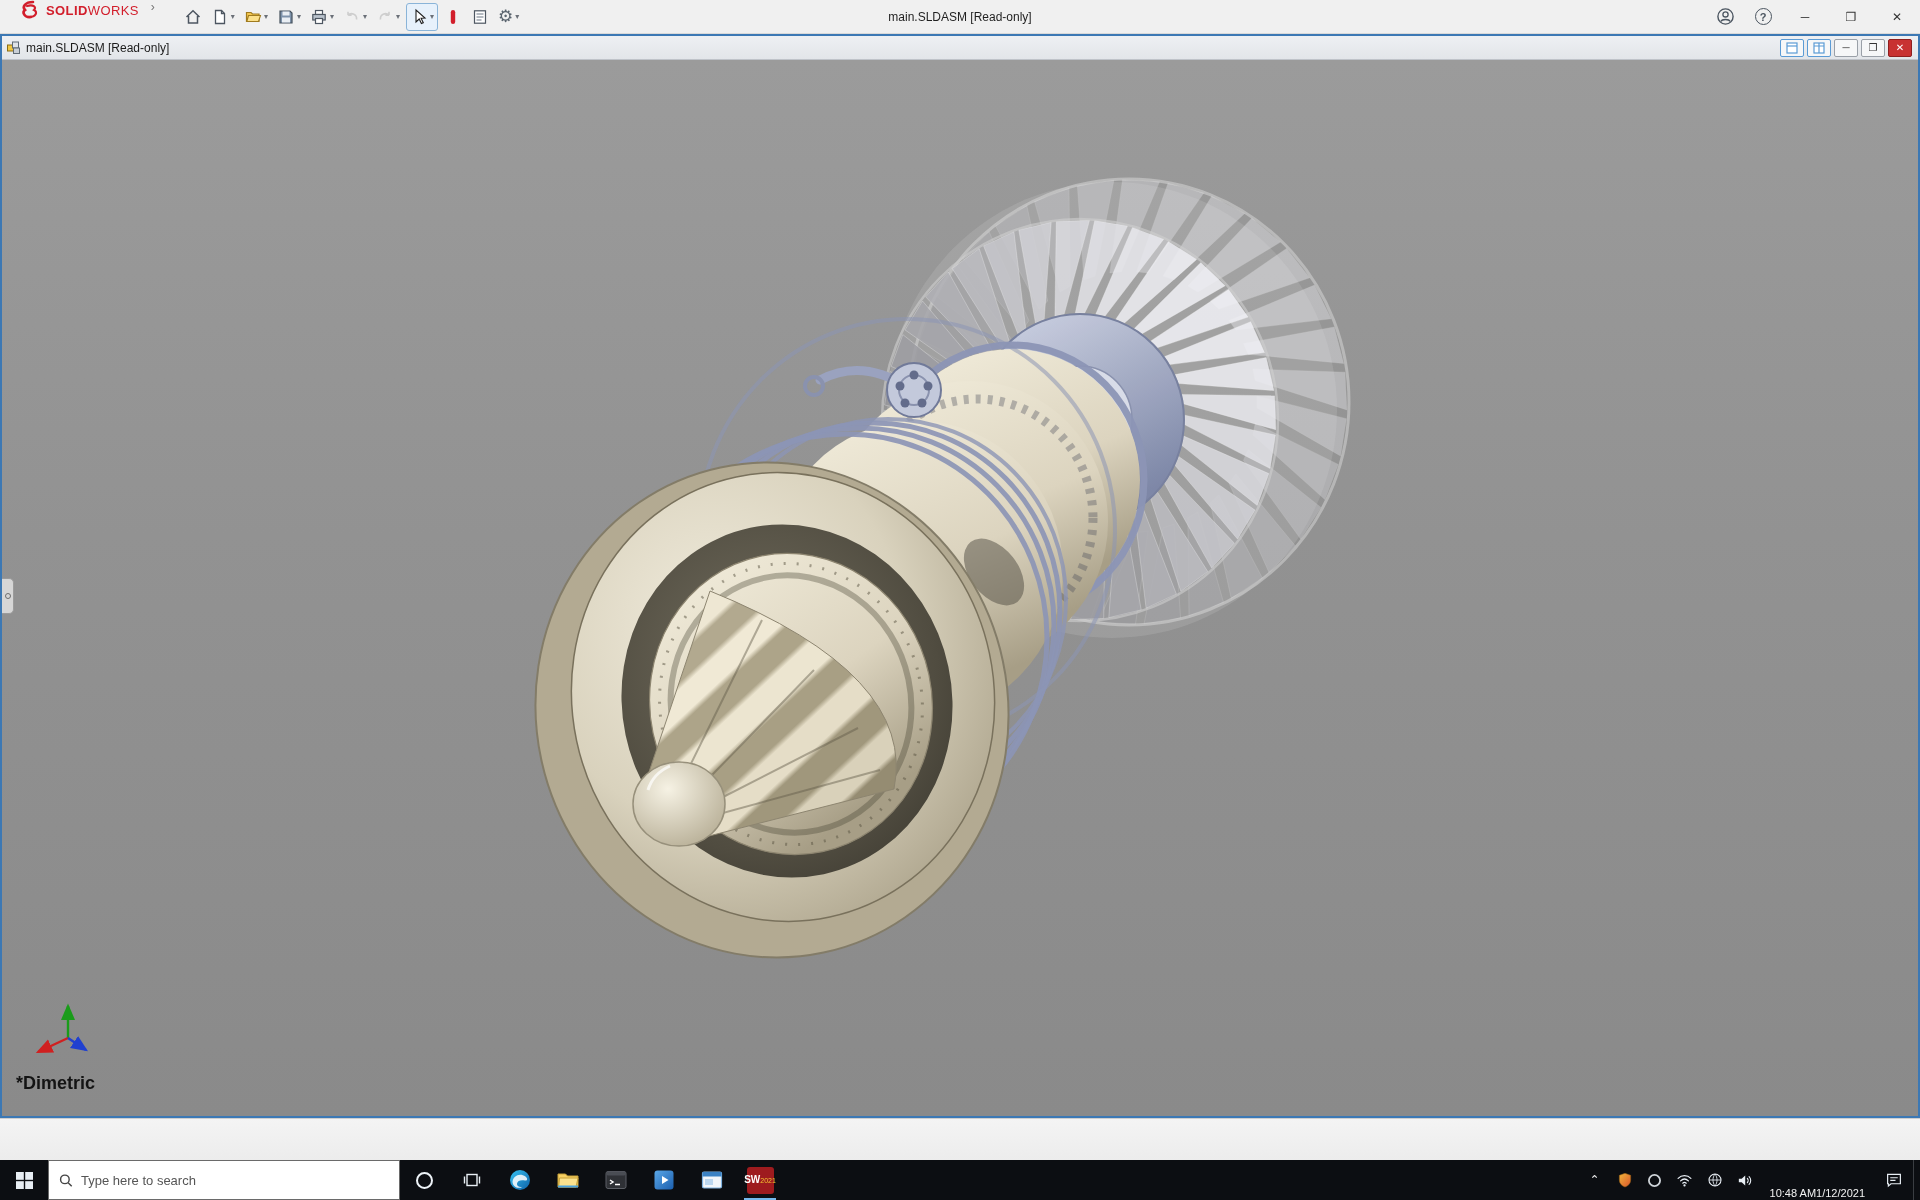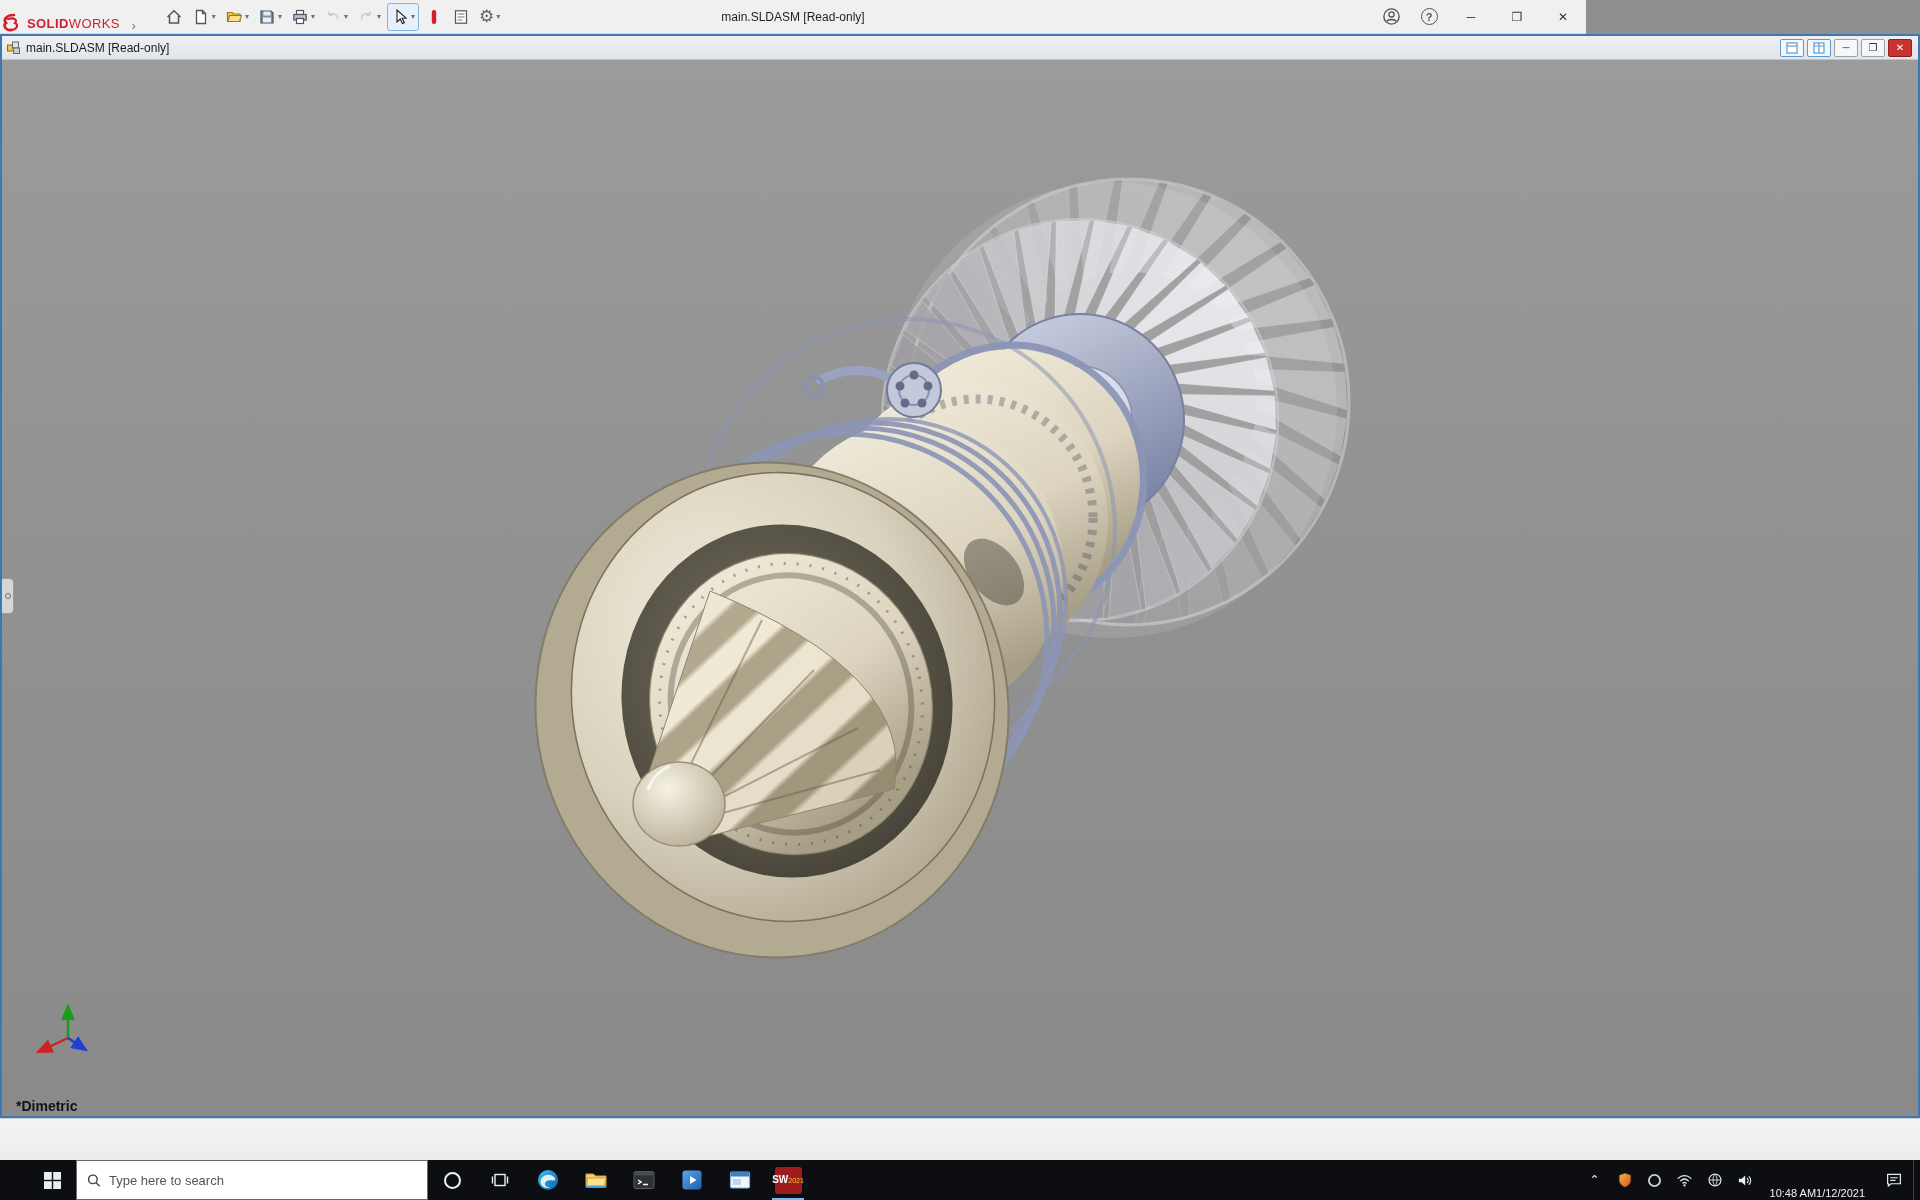--- a/index.html
+++ b/index.html
@@ -2,23 +2,23 @@
 <html style="--brand-red: #d21e2b; --frame-blue: #3c78b4; --close-red: #c83232; --taskbar-bg: #0c0e12;"><head>
 <meta charset="utf-8">
 <style>
   * { margin:0; padding:0; box-sizing:border-box; }
   html,body { background:#000; }
   body { font-family:"Liberation Sans","DejaVu Sans",sans-serif; }
   .screen { position:relative; width:1920px; height:1200px; overflow:hidden; background:#8f8f8f; }
 
   
   .main-titlebar{
-    position:absolute; top:0; left:0; width:1586px; height:34px;
+    position:absolute; top:0; left:0; width:1920px; height:34px;
     background:#f0f0f0; border-bottom:1px solid #d9d9d9;
-    display:flex; align-items:flex-end; padding-left:0;
+    display:flex; align-items:flex-start; padding-left:19px;
   }
   .brand{ display:flex; align-items:center; gap:5px; padding-right:6px; }
   .brand-text{ font-size:13px; letter-spacing:.4px; color:var(--brand-red,#d21e2b); white-space:nowrap; }
   .brand-text b{ font-weight:700; }
   .expand-btn{ font-size:12px; color:#777; width:16px; text-align:center; cursor:default; }
   .toolbar{ display:flex; align-items:center; gap:3px; margin-left:20px; height:100%; }
   .tb-btn{ display:flex; align-items:center; height:28px; padding:0 3px; border-radius:3px; }
   .tb-btn .caret{ font-size:8px; color:#6b7078; margin-left:2px; }
   .tb-btn.disabled svg path, .tb-btn.disabled svg{ stroke:#bcbcbc; opacity:.8; }
   .tb-btn.active-tool{ border:1px solid #8ab4d8; background:#e7f1fb; }
@@ -50,39 +50,39 @@
   .cw-btn.blue{ border-color:#5b9bd5; }
   .cw-btn.close{ background:var(--close-red,#c83232); border-color:#8f1f1f; color:#fff; font-weight:700; }
 
   
   .viewport{
     position:relative; width:1916px; height:1056px;
     background:linear-gradient(180deg,#9b9b9b 0%,#929292 45%,#8a8a8a 100%);
     overflow:hidden;
   }
   .viewport > svg.model{ position:absolute; inset:0; }
-  .view-label{ position:absolute; left:14px; bottom:2px; font-size:14px; font-weight:700; color:#141414; }
+  .view-label{ position:absolute; left:14px; bottom:22px; font-size:18px; font-weight:700; color:#141414; }
   .triad{ position:absolute; left:26px; bottom:40px; }
   .fm-tab{
     position:absolute; left:0; top:518px; width:12px; height:36px;
     background:#d6d6d6; border:1px solid #9b9b9b; border-left:none; border-radius:0 5px 5px 0;
     display:flex; align-items:center; justify-content:center;
   }
   .fm-tab .dot{ width:6px; height:6px; border:1.3px solid #6f6f6f; border-radius:50%; }
 
   
   .statusbar{
     position:absolute; left:0; top:1118px; width:1920px; height:42px;
     background:linear-gradient(#f4f4f4,#ececec); border-top:1px solid #cfcfcf;
   }
 
   
   .taskbar{
     position:absolute; left:0; top:1160px; width:1920px; height:40px;
-    background:var(--taskbar-bg,#0c0e12); display:flex; align-items:stretch; color:#fff;padding-left:28px;
+    background:var(--taskbar-bg,#0c0e12); display:flex; align-items:stretch; color:#fff;
   }
   .tb-app{ width:48px; display:flex; align-items:center; justify-content:center; position:relative; }
   .tb-app.running::after{ content:""; position:absolute; bottom:0; left:8px; right:8px; height:2px; background:#76b9ed; }
   .search-box{
     width:352px; background:#fff; border:1px solid #6a6a6a; display:flex; align-items:center; gap:8px; padding:0 10px;
   }
   .search-box input{ border:none; outline:none; font-size:13px; color:#444; width:100%; background:transparent;
     font-family:"Liberation Sans","DejaVu Sans",sans-serif; }
   .search-box input::placeholder{ color:#555; opacity:1; }
   .cortana-ring{ width:17px; height:17px; border:2px solid #eef3f8; border-radius:50%; }

